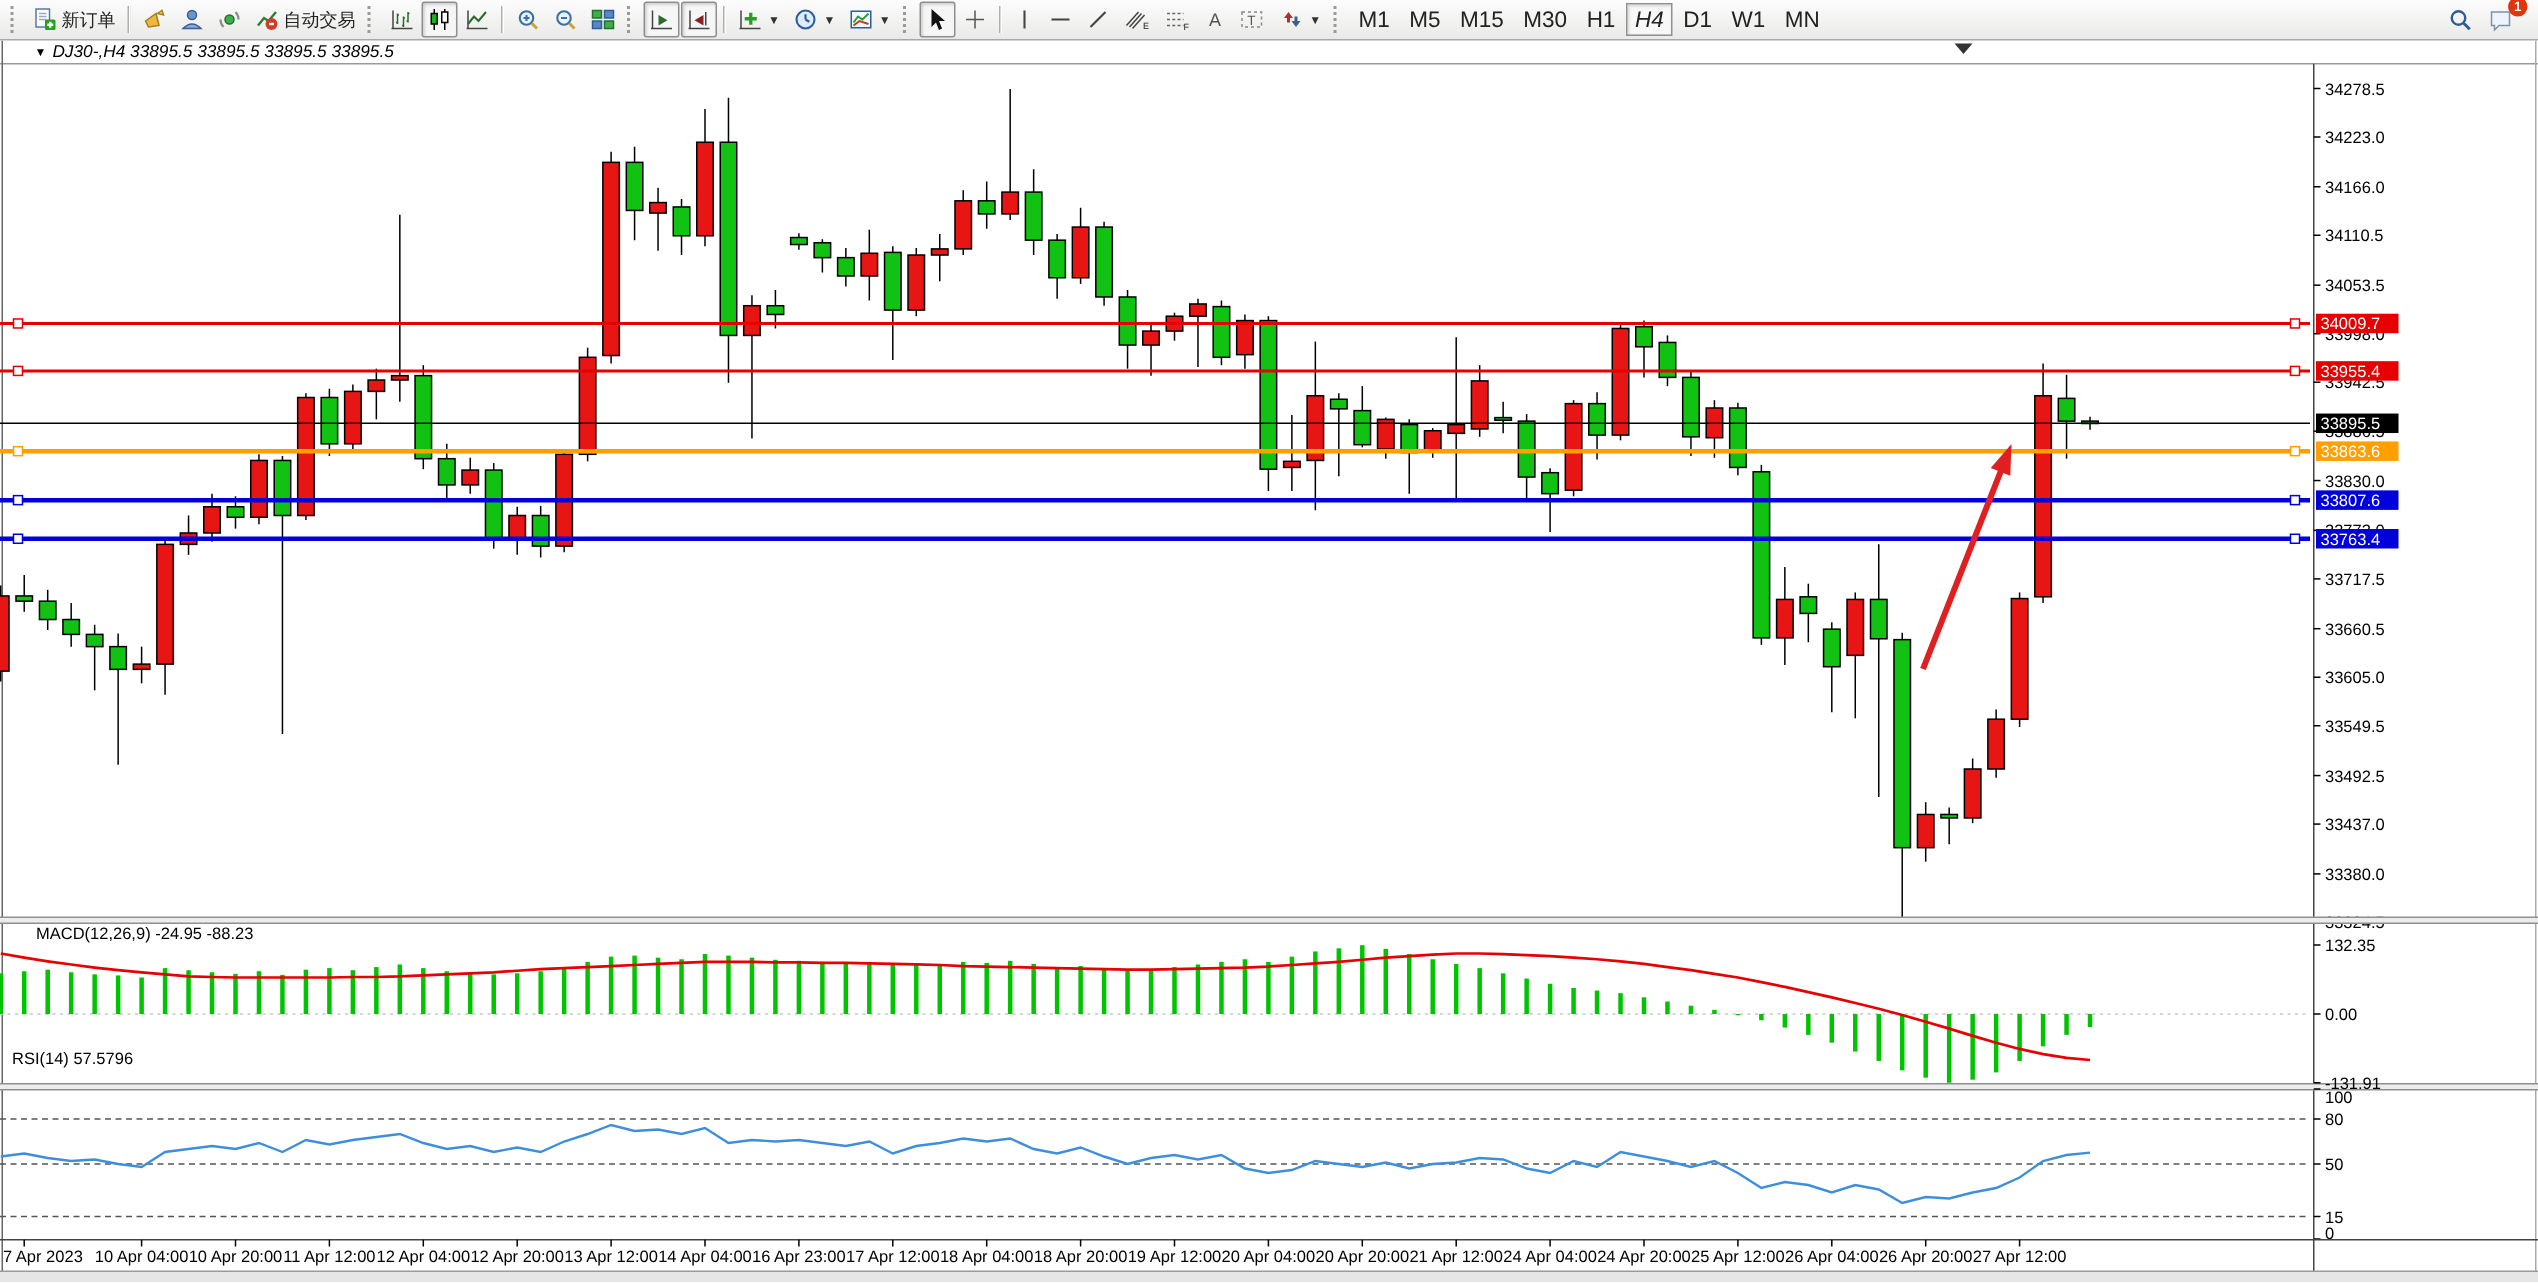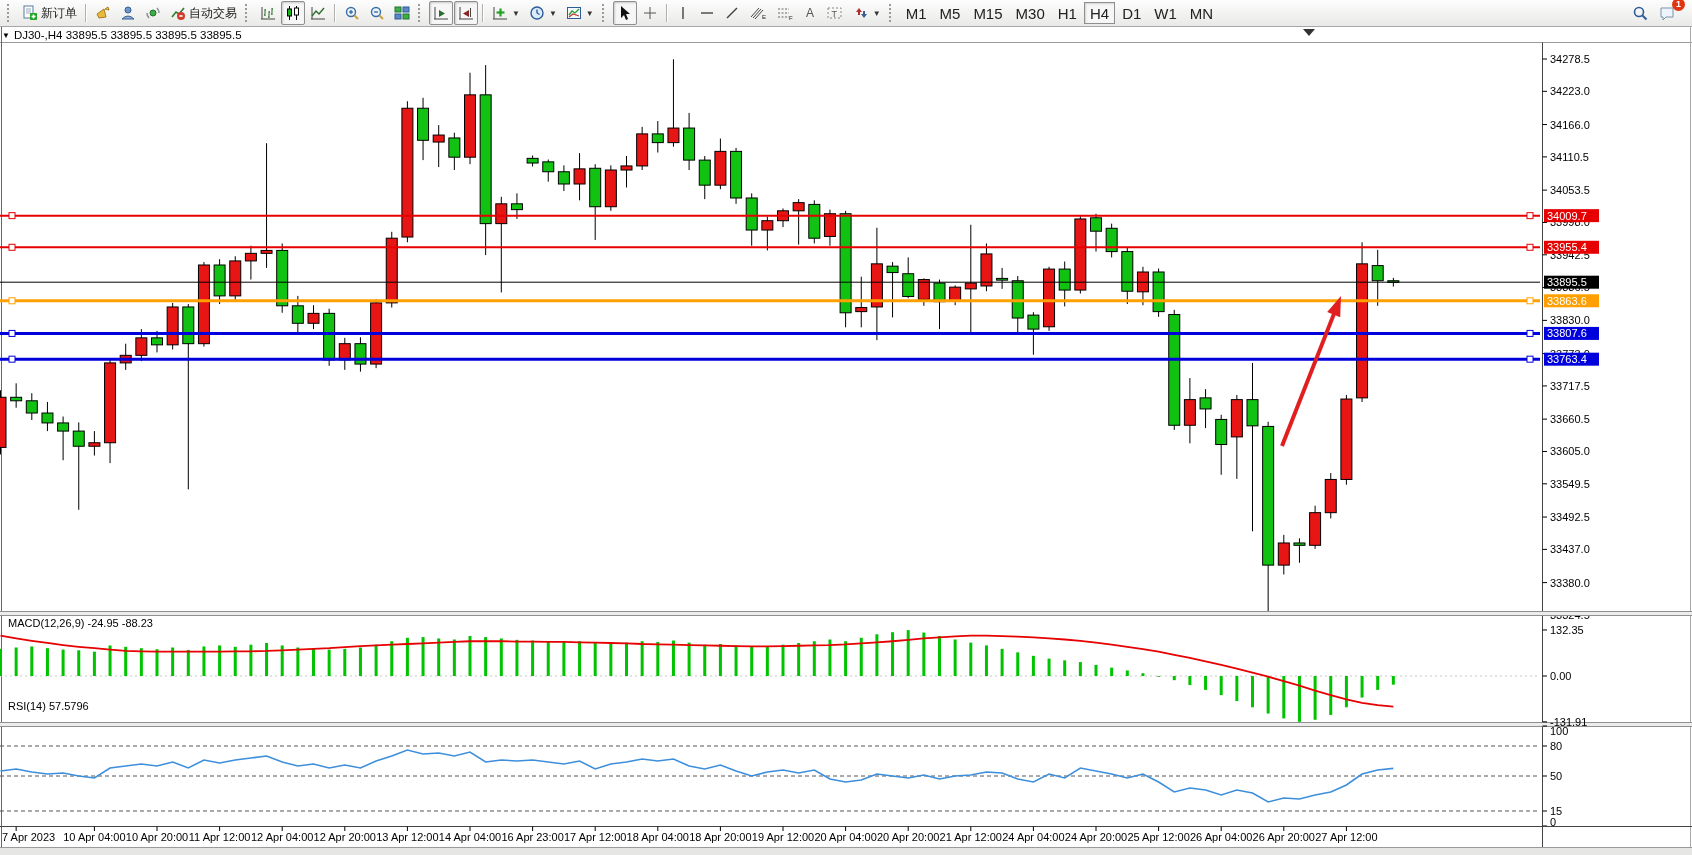--- a/index.html
+++ b/index.html
@@ -10,29 +10,29 @@
     background:linear-gradient(#fdfdfd,#e9e9e7);border-bottom:1px solid #a8a8a8;
     display:flex;align-items:center;padding:0 4px;gap:1px;z-index:5;}
   .tbtn{display:flex;align-items:center;gap:3px;height:22px;padding:0 3px;border:1px solid transparent;
     border-radius:2px;font-size:12px;color:#222;cursor:default;white-space:nowrap;}
   .tbtn.pressed{background:#f6f6f6;border:1px solid #8f8f8f;box-shadow:inset 1px 1px 2px rgba(0,0,0,.18);}
   .tbtn svg{display:block;}
   .tsep{width:1px;height:18px;background:#b0b0b0;border-right:1px solid #fff;margin:0 3px;}
   .grip{width:5px;height:18px;margin:0 3px;border-left:2px dotted #9a9a9a;}
   .caret{font-size:8px;color:#333;margin-left:1px;}
   .tf{font-size:15px;padding:0 5px;height:20px;display:flex;align-items:center;border:1px solid transparent;color:#222;}
-  .tf.pressed{background:#f7f7f7;border:1px solid #8f8f8f;box-shadow:inset 1px 1px 2px rgba(0,0,0,.15);}
+  .tf.pressed{background:#f7f7f7;border:1px solid #8f8f8f;box-shadow:inset 1px 1px 2px rgba(0,0,0,.15);font-style:italic;}
   .spacer{flex:1;}
   .badge{position:absolute;top:-4px;right:-6px;background:#e03510;color:#fff;border-radius:7px;
     font-size:9px;min-width:13px;height:13px;line-height:13px;text-align:center;font-weight:bold;}
   
-  #symbol-title{position:absolute;left:2px;top:29px;font-size:11.5px;color:#000;z-index:4;}
+  #symbol-title{position:absolute;left:23px;top:29px;font-size:11.5px;color:#000;z-index:4;font-style:italic;}
   #symbol-title .tri{font-size:8px;vertical-align:1px;margin-right:4px;}
   .pane-label{position:absolute;left:8px;font-size:11px;color:#000;z-index:4;}
-  #macd-label{top:617px;}
+  #macd-label{top:617px;margin-left:16px;}
   #rsi-label{top:700px;}
   #chart-svg{position:absolute;left:0;top:27px;}
 </style>
 </head>
 <body>
 <div id="app">
 
   <div id="toolbar">
     <div class="grip"></div>
     <div class="tbtn">

